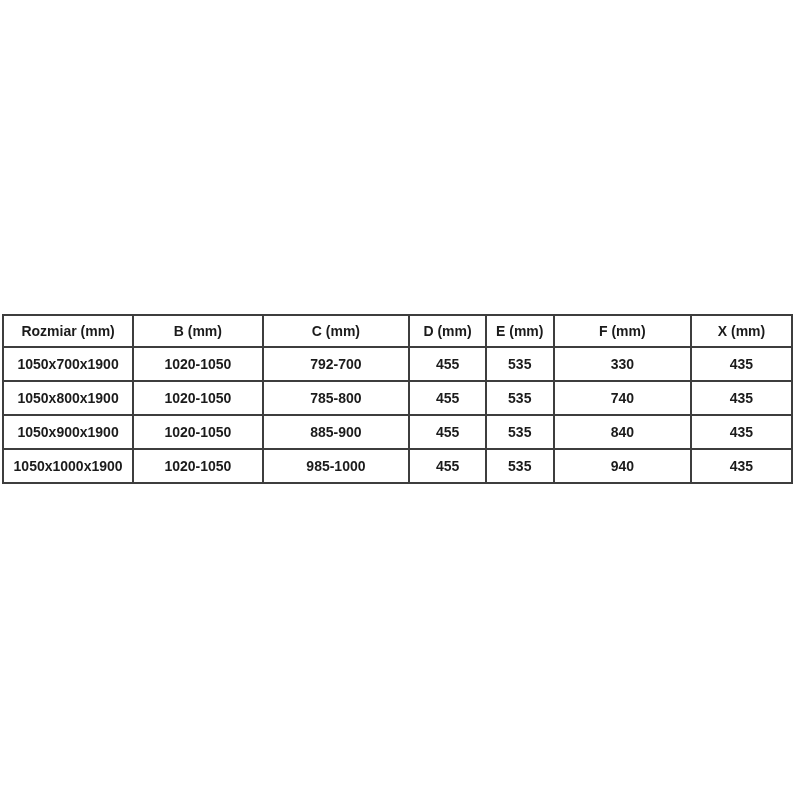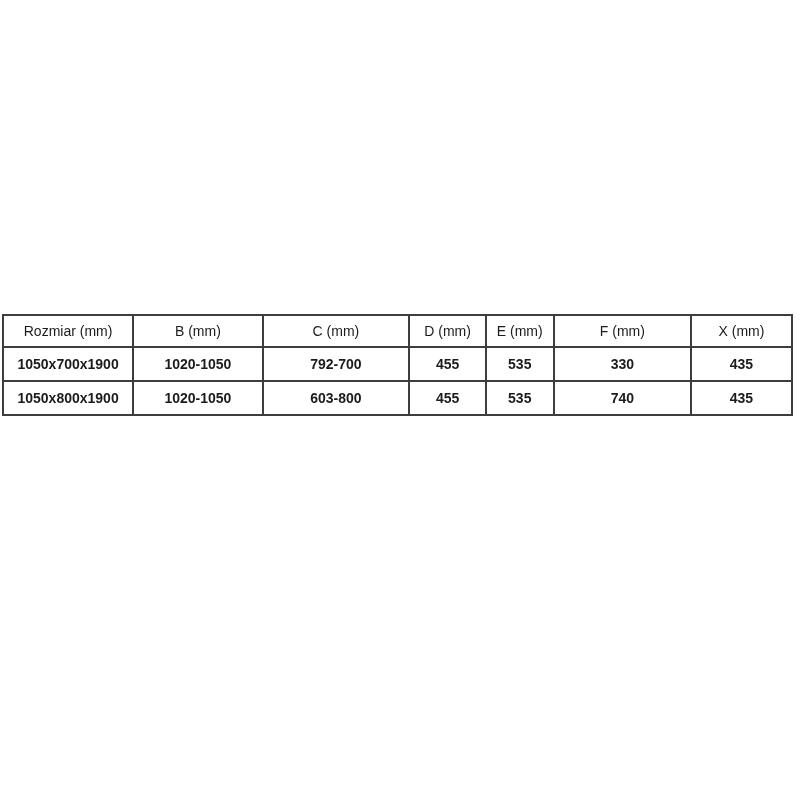--- a/index.html
+++ b/index.html
@@ -34,21 +34,21 @@
     border: 2px solid #3d3d3d;
     text-align: center;
     vertical-align: middle;
     padding: 0 2px;
     font-size: 14px;
     line-height: 1;
     overflow: hidden;
     white-space: nowrap;
   }
   table.spec-table th {
-    font-weight: normal;
+    font-weight: bold;
     height: 30px;
     margin-top: 18px;
   }
   table.spec-table td {
     font-weight: bold;
     height: 32px;
   }
   col.c-rozmiar { width: 16.5%; }
   col.c-b { width: 16.4%; }
   col.c-c { width: 18.6%; }
@@ -89,22 +89,40 @@
             <td>1020-1050</td>
             <td>792-700</td>
             <td>455</td>
             <td>535</td>
             <td>330</td>
             <td>435</td>
           </tr>
           <tr>
             <td>1050x800x1900</td>
             <td>1020-1050</td>
-            <td>603-800</td>
+            <td>785-800</td>
             <td>455</td>
             <td>535</td>
             <td>740</td>
+            <td>435</td>
+          </tr>
+          <tr>
+            <td>1050x900x1900</td>
+            <td>1020-1050</td>
+            <td>885-900</td>
+            <td>455</td>
+            <td>535</td>
+            <td>840</td>
+            <td>435</td>
+          </tr>
+          <tr>
+            <td>1050x1000x1900</td>
+            <td>1020-1050</td>
+            <td>985-1000</td>
+            <td>455</td>
+            <td>535</td>
+            <td>940</td>
             <td>435</td>
           </tr>
         </tbody>
     </table>
   </div>
 </div>
 
 </body></html>

